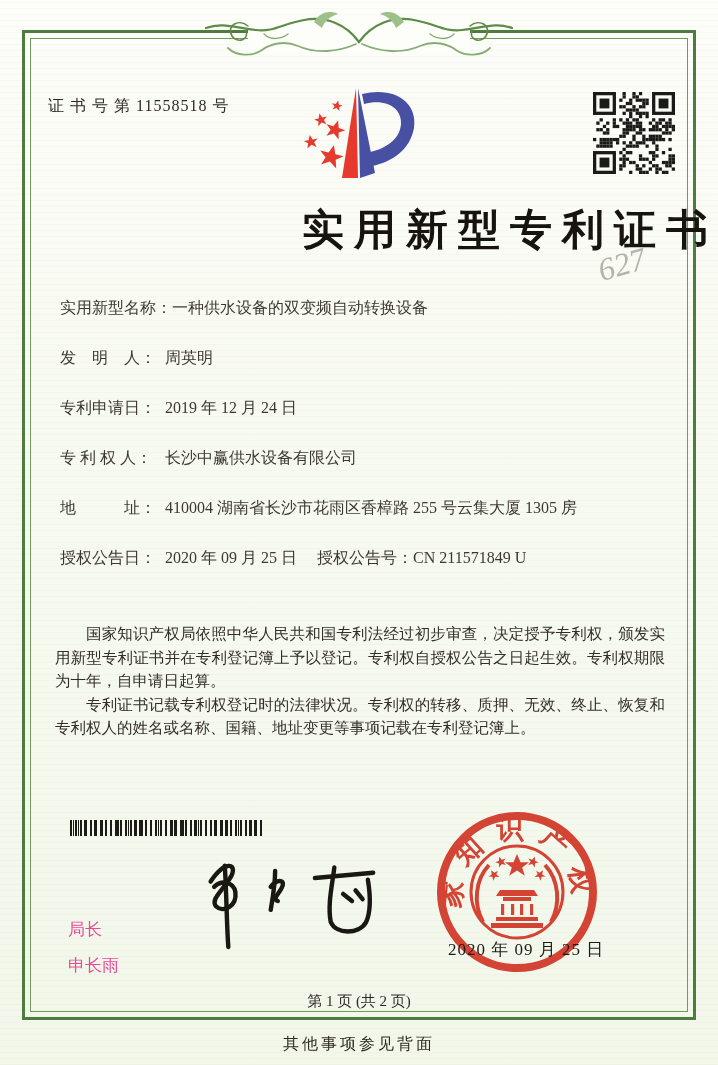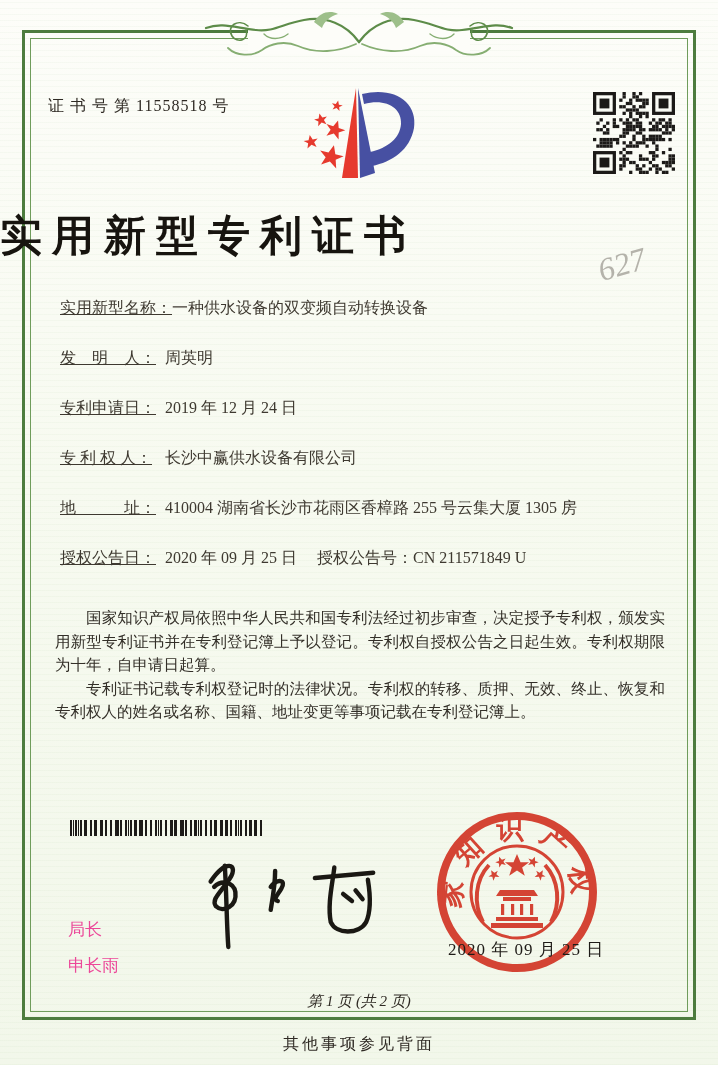--- a/index.html
+++ b/index.html
@@ -10,44 +10,44 @@
   }
   .guilloche{position:absolute;inset:0;pointer-events:none;
     background:repeating-linear-gradient(0deg,rgba(130,175,115,.05) 0 1px,transparent 1px 6px);}
   .frame{position:absolute;left:22px;top:30px;width:674px;height:990px;
     border:3px solid #4d7c3e;box-sizing:border-box;}
   .frame-inner{position:absolute;inset:5px;border:1px solid #6f9c5b;}
   .ornament{position:absolute;left:0;top:0;width:718px;height:62px;}
   .cert-no{position:absolute;left:48px;top:96px;font-size:16px;letter-spacing:1px;color:#2f2a24;}
   .logo{position:absolute;left:296px;top:86px;width:132px;height:96px;}
   .qr{position:absolute;left:590px;top:92px;width:88px;height:82px;}
-  .title{position:absolute;left:0;right:0;top:208px;text-align:left;
+  .title{position:absolute;left:0;right:0;top:202px;text-align:right;
     font-size:42px;font-weight:bold;letter-spacing:10px;color:#17140f;}
   .note627{position:absolute;left:598px;top:246px;font-size:32px;color:#98958d;
     transform:rotate(-16deg);font-style:italic;opacity:.7;}
   .fields{position:absolute;left:60px;top:298px;right:50px;font-size:16px;color:#3e3930;}
   .frow{height:50px;line-height:20px;}
-  .flabel{display:inline-block;min-width:105px;text-decoration:underline;}
+  .flabel{display:inline-block;min-width:105px;}
   .g1{display:inline-block;width:253px;}
-  .body-text{position:absolute;left:55px;right:53px;top:606px;
+  .body-text{position:absolute;left:55px;right:53px;top:622px;
     font-size:15.5px;line-height:23.5px;text-align:justify;color:#332f28;}
   .body-text p{margin:0;text-indent:2em;}
   .barcode{position:absolute;left:70px;top:820px;width:192px;height:16px;
     background:
       repeating-linear-gradient(90deg,#1d1b18 0 2px,transparent 2px 5px),
       repeating-linear-gradient(90deg,#1d1b18 0 1px,transparent 1px 8px),
       repeating-linear-gradient(90deg,transparent 0 3px,#1d1b18 3px 4px,transparent 4px 11px);}
   .signoff{position:absolute;left:68px;top:876px;
     font-family:"Liberation Sans","DejaVu Sans",sans-serif;font-size:17px;color:#ec4899;margin-top:42px;}
   .signoff div{margin-bottom:13px;}
   .signature{position:absolute;left:185px;top:848px;width:205px;height:106px;}
   .seal{position:absolute;left:412px;top:787px;width:210px;height:210px;opacity:.93;}
   .seal-date{position:absolute;left:448px;top:938px;width:190px;
     font-size:17px;letter-spacing:1px;color:#1e1b17;}
-  .page-no{position:absolute;left:0;right:0;top:992px;text-align:center;font-size:15px;color:#2f2a24;font-style:italic;}
+  .page-no{position:absolute;left:0;right:0;top:992px;text-align:center;font-size:15px;color:#2f2a24;}
   .back-note{position:absolute;left:0;right:0;top:1034px;text-align:center;
     font-size:16px;letter-spacing:3px;color:#2f2a24;font-family:Liberation Mono, monospace;}
 </style>
 </head>
 <body>
 
 <div class="guilloche"></div>
 
 <div class="frame">
   <div class="frame-inner"></div>

